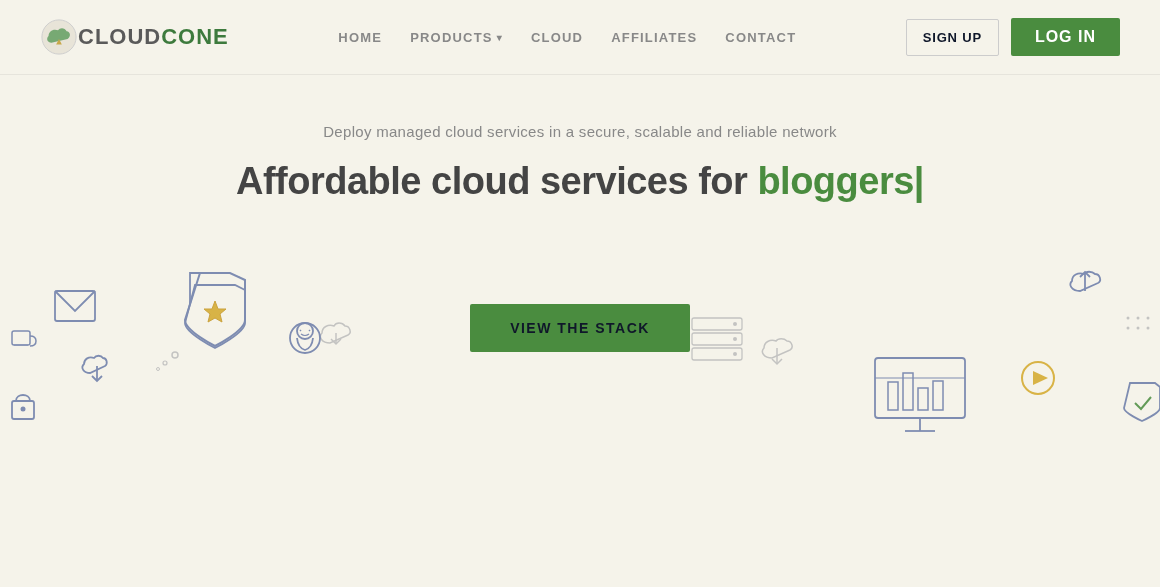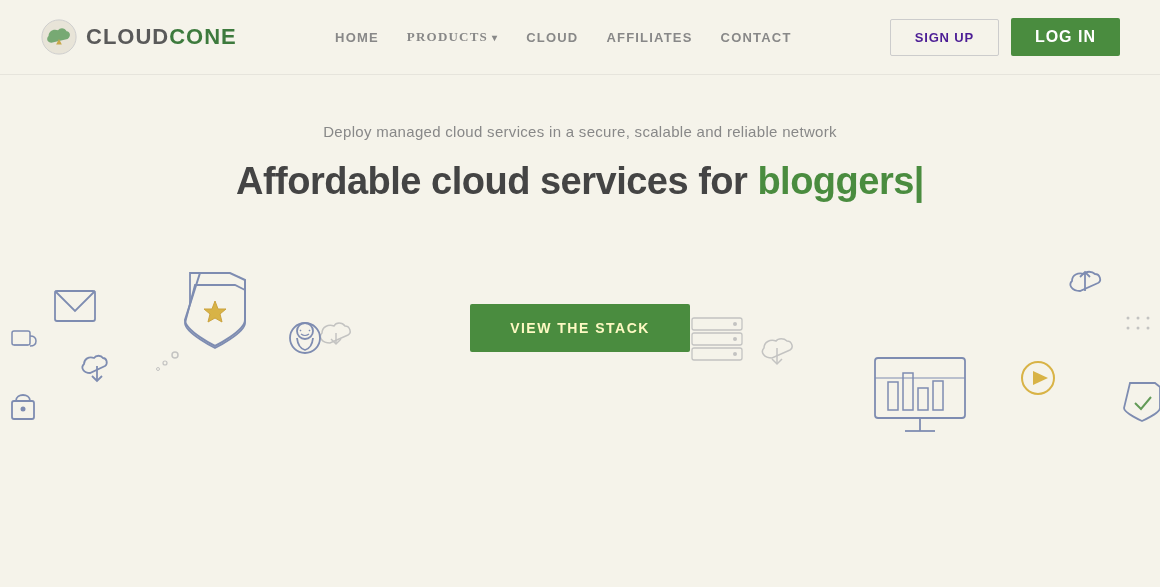--- a/index.html
+++ b/index.html
@@ -18,21 +18,20 @@
       justify-content: space-between;
       padding: 0 40px;
       height: 75px;
       background: #f5f3ea;
       border-bottom: 1px solid rgba(0,0,0,0.06);
     }
 
     .logo {
       display: flex;
       align-items: center;
-      gap: 8px;
       text-decoration: none;
     }
 
     .logo-icon {
       width: 38px;
       height: 38px;
     }
 
     .logo-text {
       font-size: 22px;
@@ -60,39 +59,38 @@
       letter-spacing: 1.2px;
       color: #888;
       text-decoration: none;
       cursor: pointer;
     }
 
     .nav-products {
       display: flex;
       align-items: center;
       gap: 4px;
-      font-family: Liberation Serif, serif;
     }
 
     .nav-products .chevron {
       font-size: 10px;
       color: #888;
     }
 
     .auth-buttons {
       display: flex;
       align-items: center;
       gap: 12px;
     }
 
     .btn-signup {
-      padding: 10px 24px;
+      padding: 10px 16px;
       border: 1.5px solid #ccc;
       background: transparent;
-      color: #4c1d95;
+      color: #0f172a;
       font-size: 13px;
       font-weight: 600;
       letter-spacing: 0.8px;
       cursor: pointer;
       border-radius: 2px;
     }
 
     .btn-login {
       padding: 10px 24px;
       border: none;
@@ -140,21 +138,21 @@
     }
 
     @keyframes blink {
       0%, 100% { opacity: 1; }
       50% { opacity: 0; }
     }
 
     .btn-cta {
       padding: 16px 40px;
       background: #4a8c3f;
-      color: #fef9c3;
+      color: #0f172a;
       font-size: 14px;
       font-weight: 700;
       letter-spacing: 1.5px;
       cursor: pointer;
       border: none;
       border-radius: 2px;
       margin-bottom: 30px;
     }
 
     

